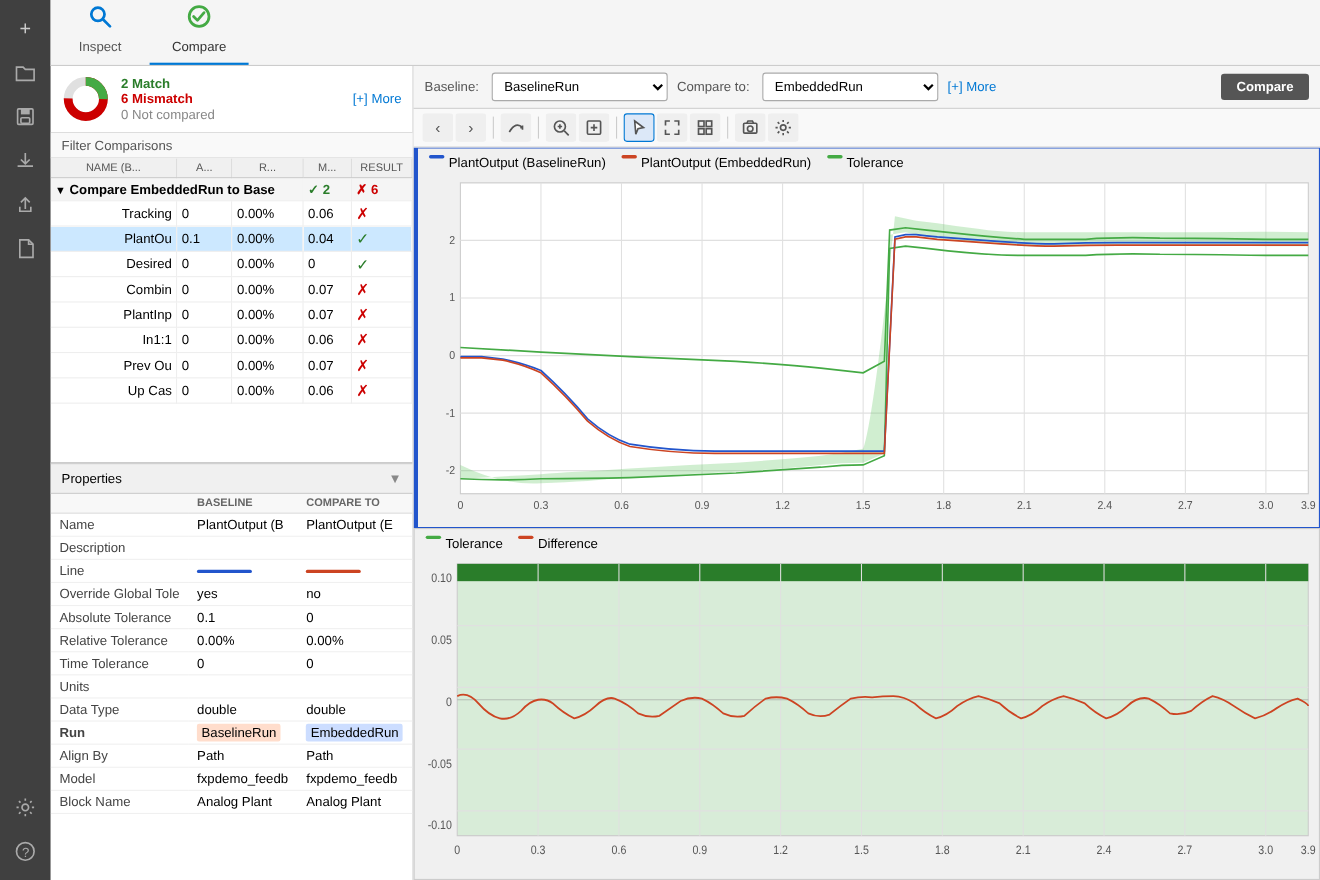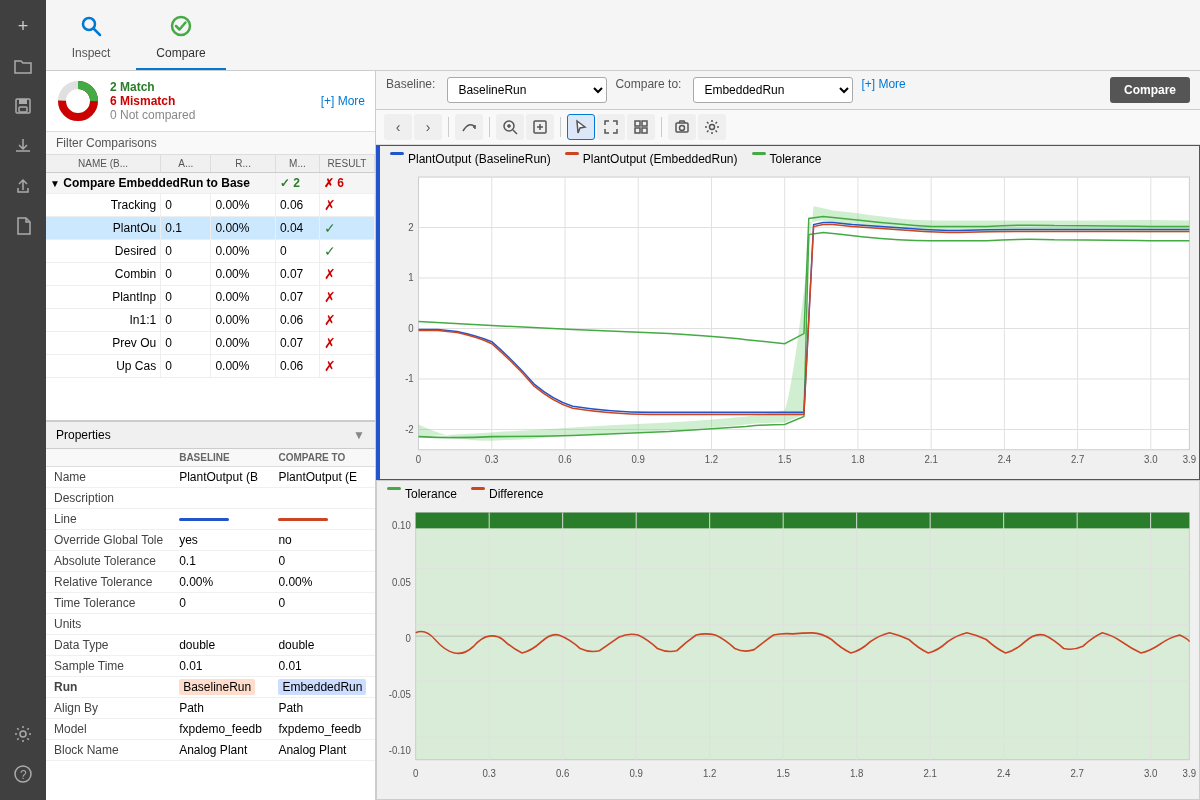--- a/index.html
+++ b/index.html
@@ -33,21 +33,21 @@
       flex: 1;
       display: flex;
       flex-direction: column;
     }
 
     
     .top-tabs {
       display: flex;
       background: #f5f5f5;
       border-bottom: 1px solid #ccc;
-      height: 71px;
+      height: 60px;
       align-items: flex-end;
     }
     .tab {
       display: flex;
       flex-direction: column;
       align-items: center;
       padding: 6px 20px 8px;
       cursor: pointer;
       color: #555;
       min-width: 90px;
@@ -185,20 +185,21 @@
     
     .right-panel {
       flex: 1;
       display: flex;
       flex-direction: column;
     }
 
     
     .chart-toolbar {
       display: flex;
+      align-items: center;
       padding: 6px 10px;
       background: #f5f5f5;
       border-bottom: 1px solid #ccc;
       gap: 8px;
     }
     .toolbar-label { color: #555; margin-right: 4px; }
     .toolbar-select {
       border: 1px solid #aaa;
       border-radius: 3px;
       padding: 3px 6px;
@@ -516,25 +517,20 @@
               </tr>
               <tr>
                 <td>Units</td>
                 <td></td>
                 <td></td>
               </tr>
               <tr>
                 <td>Data Type</td>
                 <td>double</td>
                 <td>double</td>
-              </tr>
-              <tr>
-                <td>Sample Time</td>
-                <td>0.01</td>
-                <td>0.01</td>
               </tr>
               <tr>
                 <td style="font-weight:bold">Run</td>
                 <td><span class="run-baseline">BaselineRun</span></td>
                 <td><span class="run-compare">EmbeddedRun</span></td>
               </tr>
               <tr>
                 <td>Align By</td>
                 <td>Path</td>
                 <td>Path</td>

